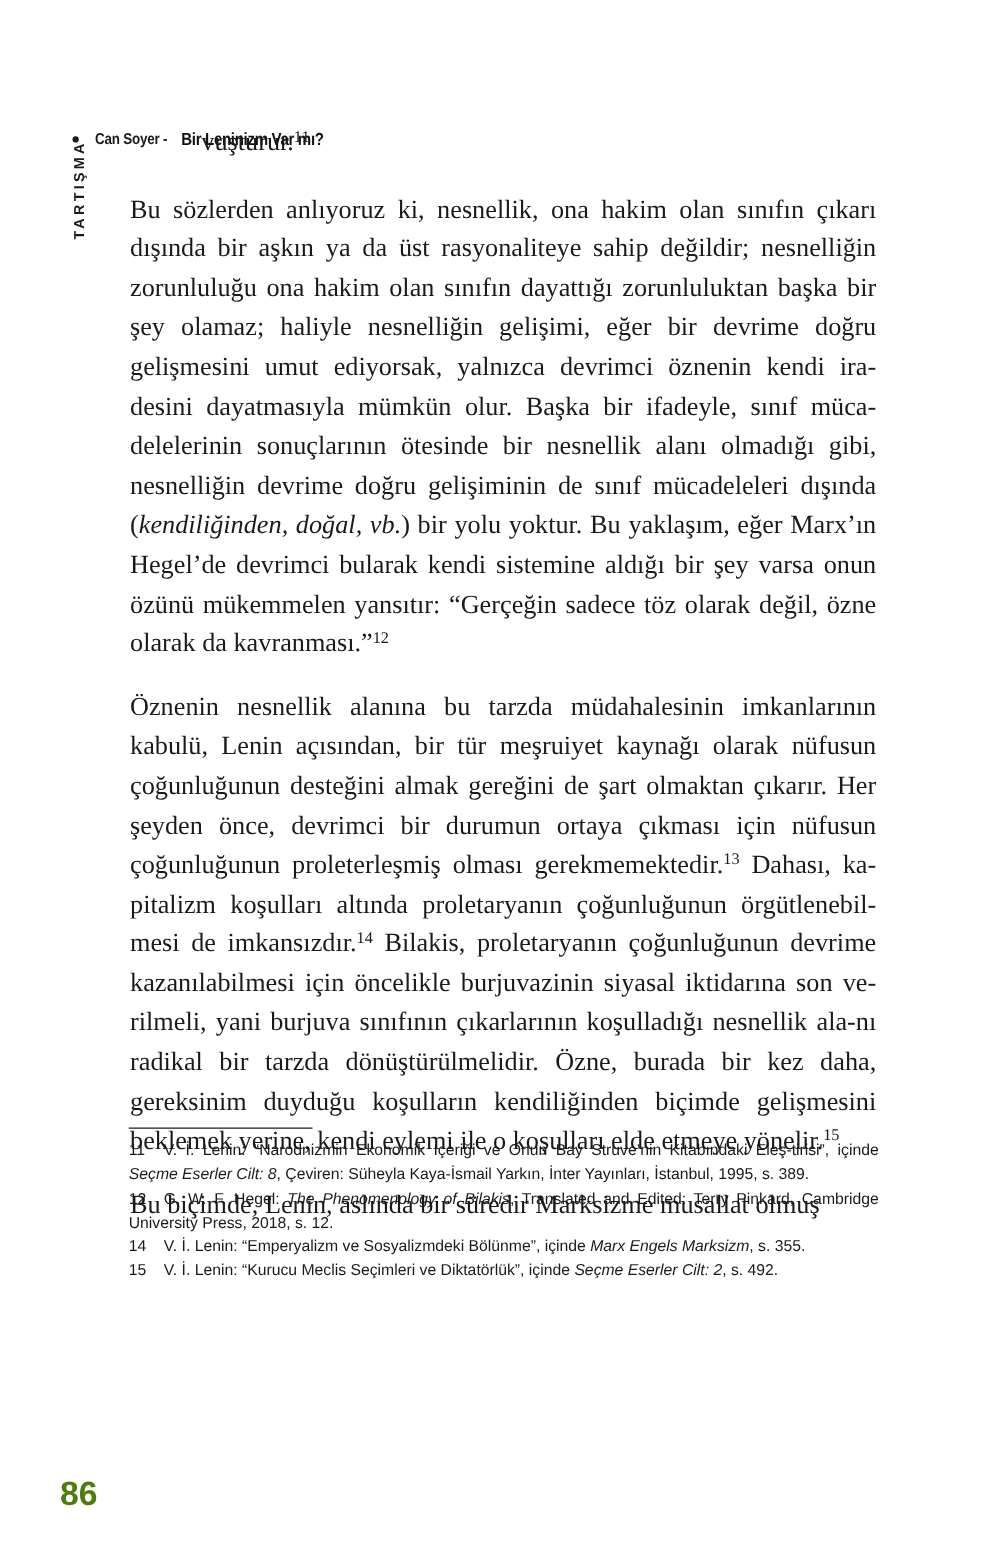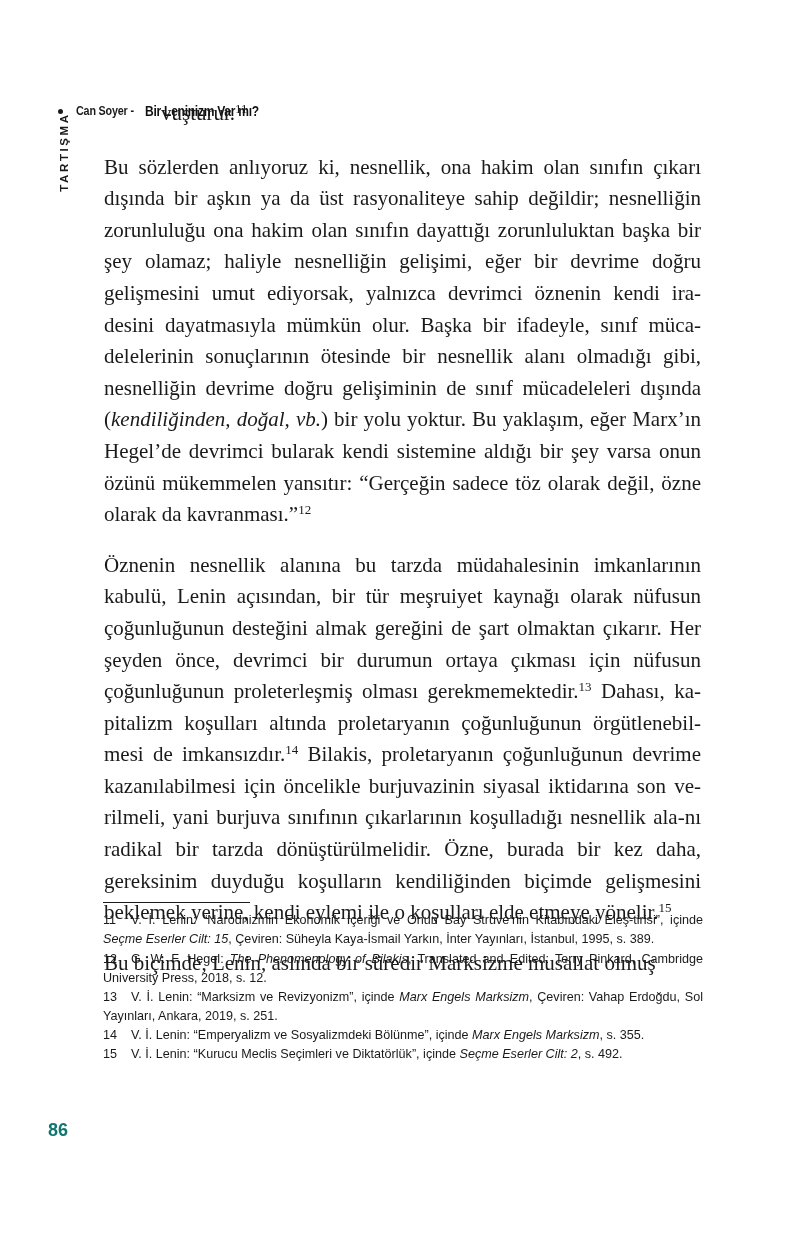--- a/index.html
+++ b/index.html
@@ -134,25 +134,25 @@
   }
   .fn-num {
     display: inline-block;
     width: 28px;
   }
 
   
   .folio {
     position: absolute;
     left: 48px;
-    top: 1120px;
+    top: 1180px;
     font-family: "Liberation Sans", sans-serif;
-    font-size: 18px;
+    font-size: 27px;
     font-weight: 700;
-    color: #0f766e;
+    color: #4d7c0f;
     letter-spacing: 0px;
   }
 </style>
 </head>
 <body>
 
 <div class="running-head">
   <span class="rh-bullet"></span>
   <span class="rh-text">Can Soyer - </span>
   <span class="rh-title">Bir Leninizm Var mı?</span>
@@ -165,21 +165,20 @@
 <div class="body-col">
   <p class="para cont" id="p-carryover">vuşturur.<sup class="fn">11</sup></p>
   <p class="para" id="p1">Bu sözlerden anlıyoruz ki, nesnellik, ona hakim olan sınıfın çıkarı dışında bir aşkın ya da üst rasyonaliteye sahip değildir; nesnelliğin zorunluluğu ona hakim olan sınıfın dayattığı zorunluluktan başka bir şey olamaz; haliyle nesnelliğin gelişimi, eğer bir devrime doğru gelişmesini umut ediyorsak, yalnızca devrimci öznenin kendi ira-desini dayatmasıyla mümkün olur. Başka bir ifadeyle, sınıf müca-delelerinin sonuçlarının ötesinde bir nesnellik alanı olmadığı gibi, nesnelliğin devrime doğru gelişiminin de sınıf mücadeleleri dışında (<span class="it">kendiliğinden, doğal, vb.</span>) bir yolu yoktur. Bu yaklaşım, eğer Marx’ın Hegel’de devrimci bularak kendi sistemine aldığı bir şey varsa onun özünü mükemmelen yansıtır: “Gerçeğin sadece töz olarak değil, özne olarak da kavranması.”<sup class="fn">12</sup></p>
   <p class="para" id="p2">Öznenin nesnellik alanına bu tarzda müdahalesinin imkanlarının kabulü, Lenin açısından, bir tür meşruiyet kaynağı olarak nüfusun çoğunluğunun desteğini almak gereğini de şart olmaktan çıkarır. Her şeyden önce, devrimci bir durumun ortaya çıkması için nüfusun çoğunluğunun proleterleşmiş olması gerekmemektedir.<sup class="fn">13</sup> Dahası, ka-pitalizm koşulları altında proletaryanın çoğunluğunun örgütlenebil-mesi de imkansızdır.<sup class="fn">14</sup> Bilakis, proletaryanın çoğunluğunun devrime kazanılabilmesi için öncelikle burjuvazinin siyasal iktidarına son ve-rilmeli, yani burjuva sınıfının çıkarlarının koşulladığı nesnellik ala-nı radikal bir tarzda dönüştürülmelidir. Özne, burada bir kez daha, gereksinim duyduğu koşulların kendiliğinden biçimde gelişmesini beklemek yerine, kendi eylemi ile o koşulları elde etmeye yönelir.<sup class="fn">15</sup></p>
   <p class="para last" id="p3">Bu biçimde, Lenin, aslında bir süredir Marksizme musallat olmuş</p>
 </div>
 
 <div class="footnotes">
   <div class="fn-rule"></div>
   <div id="fn-list">
-      <p class="fn-item"><span class="fn-num">11</span>V. İ. Lenin: “Narodnizmin Ekonomik İçeriği ve Onun Bay Struve’nin Kitabındaki Eleş-tirisi”, içinde <span class="it">Seçme Eserler Cilt: 15</span>, Çeviren: Süheyla Kaya-İsmail Yarkın, İnter Yayınları, İstanbul, 1995, s. 389.</p>
+      <p class="fn-item"><span class="fn-num">11</span>V. İ. Lenin: “Narodnizmin Ekonomik İçeriği ve Onun Bay Struve’nin Kitabındaki Eleş-tirisi”, içinde <span class="it">Seçme Eserler Cilt: 8</span>, Çeviren: Süheyla Kaya-İsmail Yarkın, İnter Yayınları, İstanbul, 1995, s. 389.</p>
       <p class="fn-item"><span class="fn-num">12</span>G. W. F. Hegel: <span class="it">The Phenomenology of Bilakis</span>, Translated and Edited: Terry Pinkard, Cambridge University Press, 2018, s. 12.</p>
-      <p class="fn-item"><span class="fn-num">13</span>V. İ. Lenin: “Marksizm ve Revizyonizm”, içinde <span class="it">Marx Engels Marksizm</span>, Çeviren: Vahap Erdoğdu, Sol Yayınları, Ankara, 2019, s. 251.</p>
       <p class="fn-item"><span class="fn-num">14</span>V. İ. Lenin: “Emperyalizm ve Sosyalizmdeki Bölünme”, içinde <span class="it">Marx Engels Marksizm</span>, s. 355.</p>
       <p class="fn-item"><span class="fn-num">15</span>V. İ. Lenin: “Kurucu Meclis Seçimleri ve Diktatörlük”, içinde <span class="it">Seçme Eserler Cilt: 2</span>, s. 492.</p>
     </div>
 </div>
 
 <div class="folio">86</div>
 
 </body></html>

